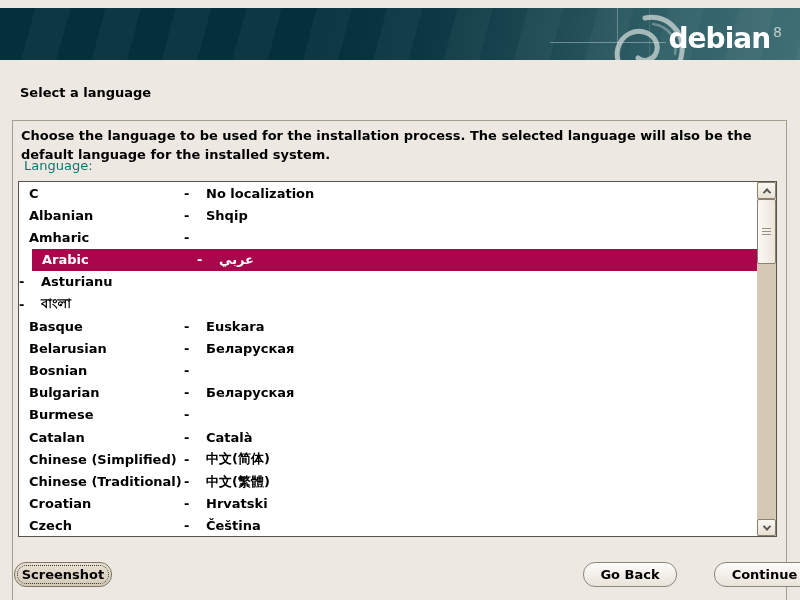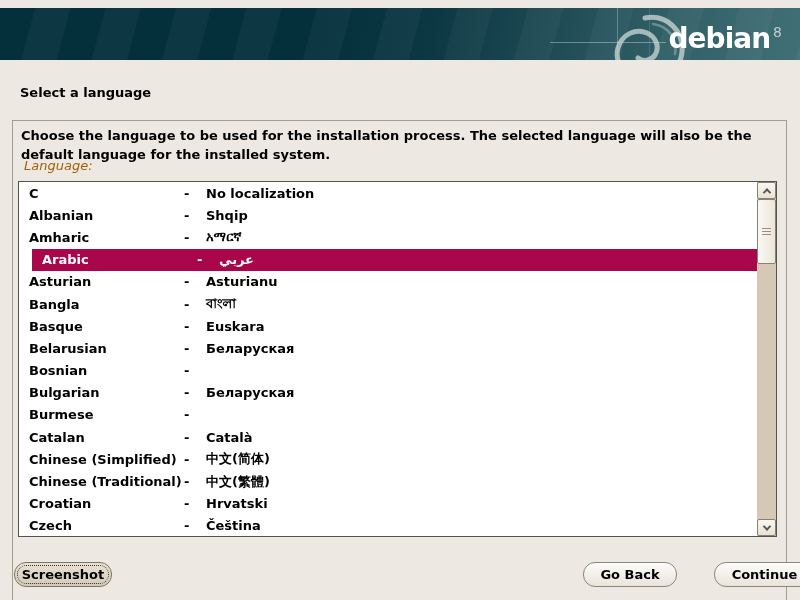--- a/index.html
+++ b/index.html
@@ -47,21 +47,21 @@
     position:absolute; left:12px; top:120px; width:775px; height:530px;
     border:1px solid #a69e8d;
     background:#ede9e2;
   }
   .instructions {
     position:absolute; left:8px; top:5px; width:748px;
     font-size:13px; font-weight:bold; line-height:19px;
   }
   .language-label {
     position:absolute; left:11px; top:37px;
-    font-size:13px; font-style:italic; color:#a16207;
+    font-size:13px; color:#0f766e;
   }
 
   
   .listbox {
     position:absolute; left:5px; top:60px; width:759px; height:356px;
     background:#ffffff; border:1px solid #56534c; overflow:hidden;
   }
   .rows { position:absolute; left:0; top:0; right:19px; bottom:0; overflow:hidden; }
   .row {
     display:flex; align-items:center; height:22.2px;
@@ -146,34 +146,31 @@
     <span class="col-native">No localization</span>
   </div>
         <div class="row">
     <span class="col-name">Albanian</span>
     <span class="col-dash">-</span>
     <span class="col-native">Shqip</span>
   </div>
         <div class="row">
     <span class="col-name">Amharic</span>
     <span class="col-dash">-</span>
-    <span class="col-native">አማርኛ</span>
   </div>
         <div class="row selected">
     <span class="col-name">Arabic</span>
     <span class="col-dash">-</span>
     <span class="col-native">عربي</span>
   </div>
         <div class="row">
-    <span class="col-name">Asturian</span>
     <span class="col-dash">-</span>
     <span class="col-native">Asturianu</span>
   </div>
         <div class="row">
-    <span class="col-name">Bangla</span>
     <span class="col-dash">-</span>
     <span class="col-native">বাংলা</span>
   </div>
         <div class="row">
     <span class="col-name">Basque</span>
     <span class="col-dash">-</span>
     <span class="col-native">Euskara</span>
   </div>
         <div class="row">
     <span class="col-name">Belarusian</span>

